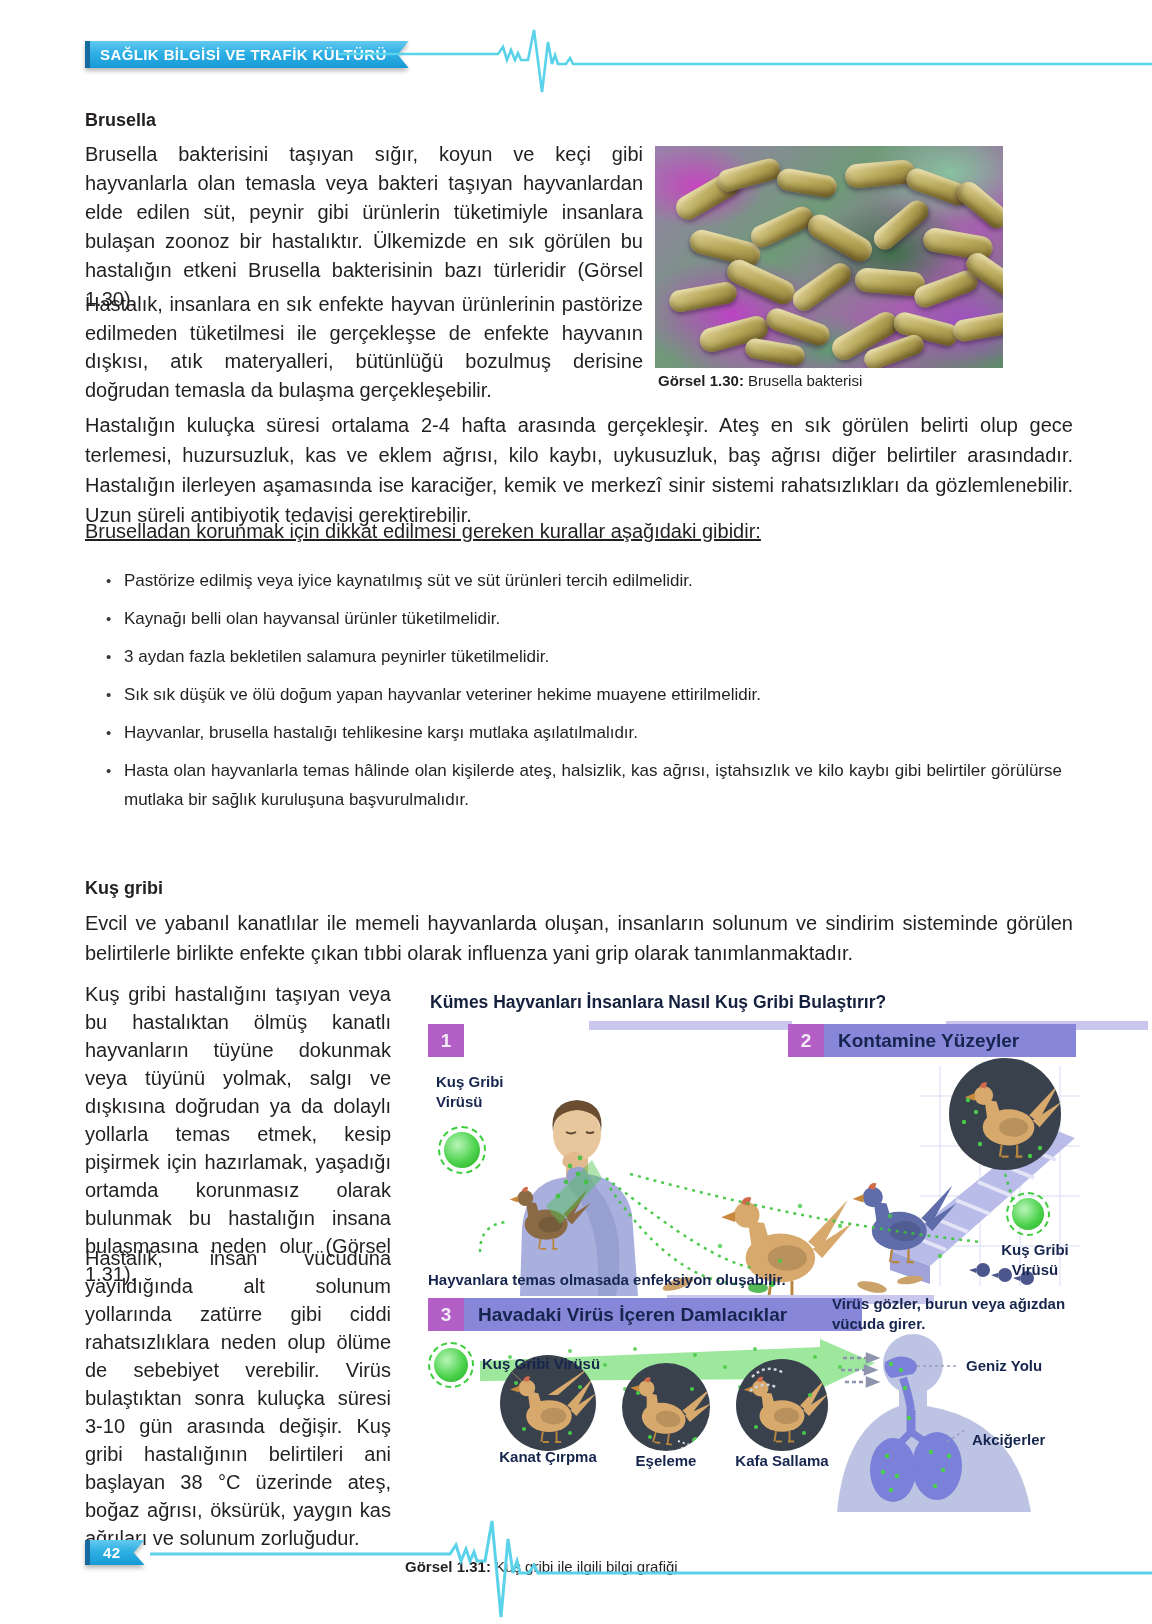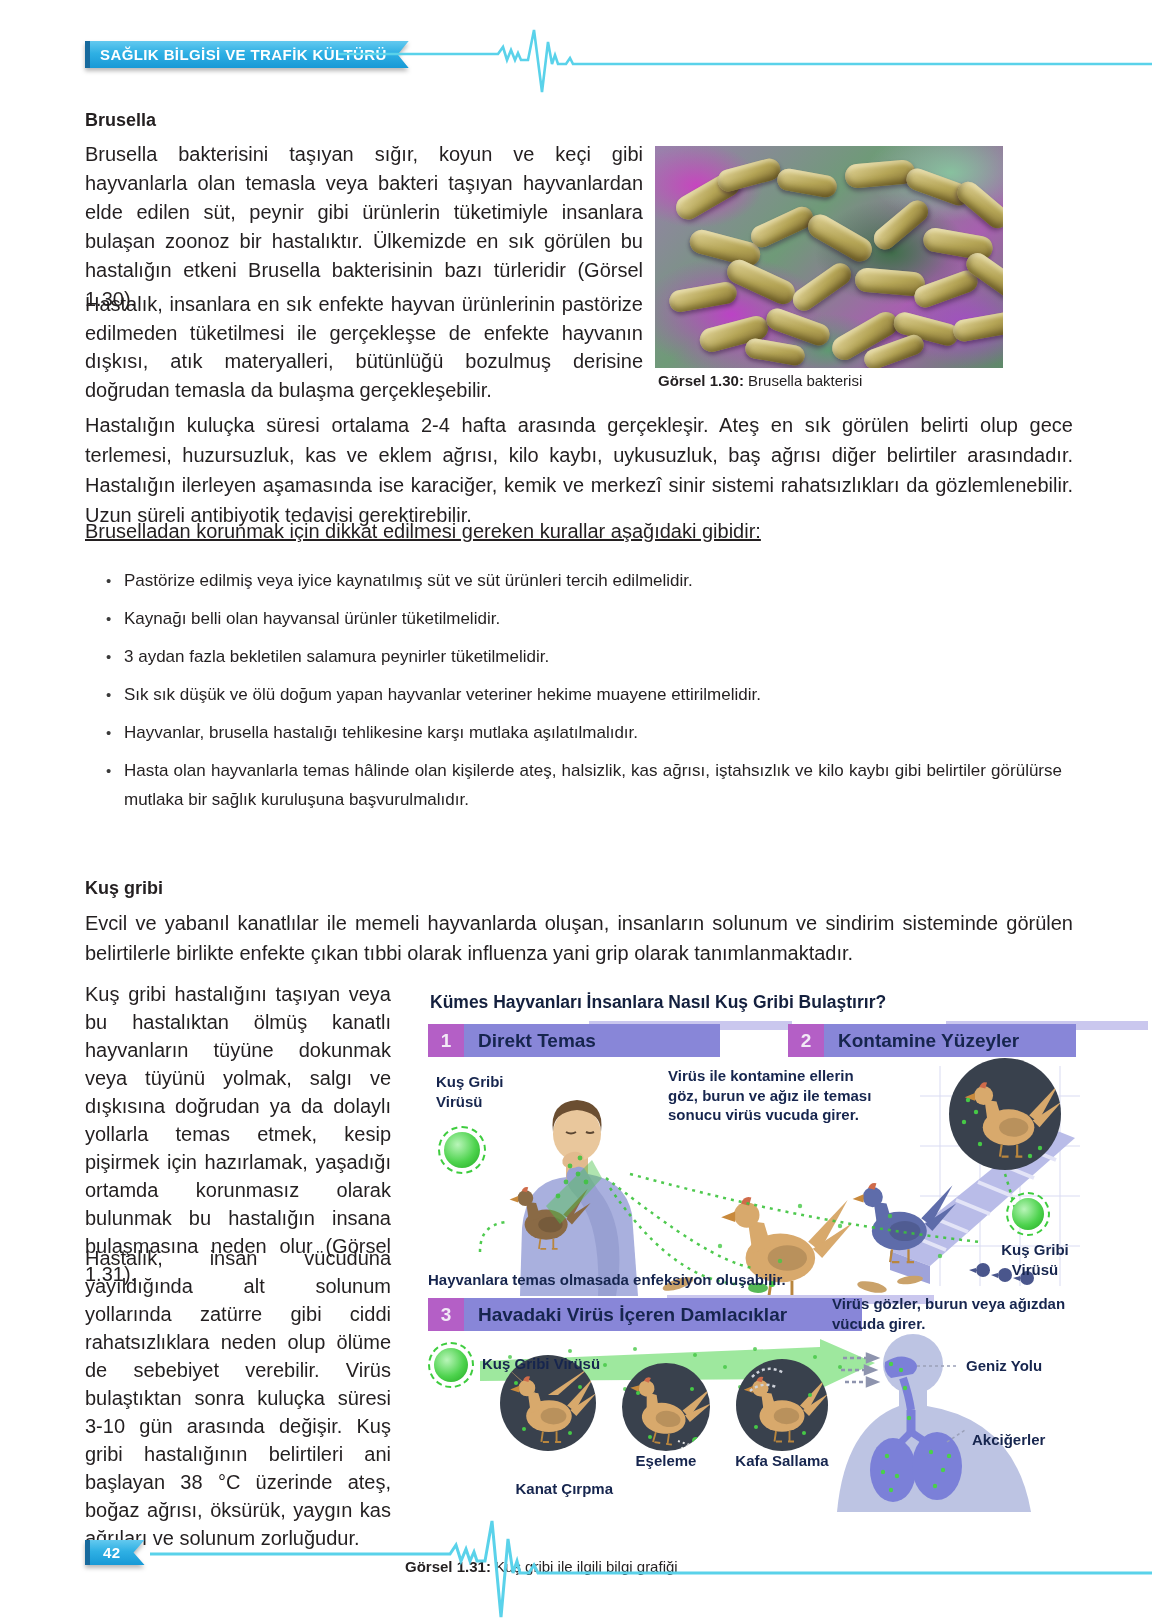--- a/index.html
+++ b/index.html
@@ -140,21 +140,20 @@
   <div class="abs h2" style="left:85px;top:878px;">Kuş gribi</div>
   <div class="abs para tight" style="left:85px;top:908px;width:988px;">Evcil ve yabanıl kanatlılar ile memeli hayvanlarda oluşan, insanların solunum ve sindirim sisteminde görülen belirtilerle birlikte enfekte çıkan tıbbi olarak influenza yani grip olarak tanımlanmaktadır.</div>
   <div class="abs para" style="left:85px;top:980px;width:306px;line-height:28px;">Kuş gribi hastalığını taşıyan veya bu hastalıktan ölmüş kanatlı hayvanların tüyüne dokunmak veya tüyünü yolmak, salgı ve dışkısına doğrudan ya da dolaylı yollarla temas etmek, kesip pişirmek için hazırlamak, yaşadığı ortamda korunmasız olarak bulunmak bu hastalığın insana bulaşmasına neden olur (Görsel 1.31).</div>
   <div class="abs para" style="left:85px;top:1244px;width:306px;line-height:28px;">Hastalık, insan vücuduna yayıldığında alt solunum yollarında zatürre gibi ciddi rahatsızlıklara neden olup ölüme de sebebiyet verebilir. Virüs bulaştıktan sonra kuluçka süresi 3-10 gün arasında değişir. Kuş gribi hastalığının belirtileri ani başlayan 38 °C üzerinde ateş, boğaz ağrısı, öksürük, yaygın kas ağrıları ve solunum zorluğudur.</div>
 
   <div class="ig-panel">
     <div class="ig-title" style="left:10px;top:40px;">Kümes Hayvanları İnsanlara Nasıl Kuş Gribi Bulaştırır?</div>
 
     <div class="ig-banner" style="left:8px;top:72px;width:292px;">
       <div class="num">1</div>
-      <div class="lbl">Direkt Temas</div>
     </div>
     <div class="ig-banner" style="left:368px;top:72px;width:288px;">
       <div class="num">2</div>
       <div class="lbl">Kontamine Yüzeyler</div>
     </div>
 
     <svg class="abs" style="left:0;top:104px;" width="662" height="240" viewBox="0 0 662 240">
 
       <g stroke="#d9dbf2" stroke-width="1">
         <path d="M520 10 V230 M560 10 V230 M600 10 V230 M640 10 V230 M500 40 H660 M500 90 H660 M500 140 H660 M500 190 H660"></path>
@@ -235,21 +234,20 @@
           <circle cx="420" cy="170" r="2.2"></circle>
           <circle cx="470" cy="160" r="2.2"></circle>
         <circle cx="300" cy="190" r="2.2"></circle>
           <circle cx="520" cy="200" r="2.2"></circle>
           <circle cx="360" cy="205" r="2.2"></circle>
       </g>
     </svg>
 
     <div class="ig-label" style="left:16px;top:120px;width:82px;">Kuş Gribi Virüsü</div>
     <div class="virus-ball" style="left:24px;top:180px;width:36px;height:36px;"></div>
-    <div class="ig-label" style="left:248px;top:114px;width:218px;">Virüs ile kontamine ellerin göz, burun ve ağız ile teması sonucu virüs vucuda girer.</div>
     <div class="virus-ball" style="left:592px;top:246px;width:32px;height:32px;"></div>
     <div class="ig-label" style="left:572px;top:288px;width:86px;text-align:center;">Kuş Gribi Virüsü</div>
     <div class="ig-label" style="left:8px;top:318px;width:420px;">Hayvanlara temas olmasada enfeksiyon oluşabilir.</div>
 
     <div class="ig-banner" style="left:8px;top:346px;width:434px;">
       <div class="num">3</div>
       <div class="lbl">Havadaki Virüs İçeren Damlacıklar</div>
     </div>
 
     <svg class="abs" style="left:0;top:385px;" width="470" height="135" viewBox="0 0 470 135">
@@ -314,21 +312,21 @@
             <circle cx="336" cy="90" r="2"></circle>
             <circle cx="390" cy="58" r="2"></circle>
             <circle cx="384" cy="96" r="2"></circle>
           </g>
       </g>
     </svg>
 
     <div class="virus-ball" style="left:14px;top:396px;width:34px;height:34px;"></div>
     <div class="ig-label" style="left:62px;top:402px;white-space:nowrap;">Kuş Gribi Virüsü</div>
 
-    <div class="behavior" style="left:63px;top:528px;text-align:right;">Kanat Çırpma</div>
+    <div class="behavior" style="left:63px;top:496px;">Kanat Çırpma</div>
     <div class="behavior" style="left:181px;top:500px;">Eşeleme</div>
     <div class="behavior" style="left:297px;top:500px;">Kafa Sallama</div>
 
     <svg class="abs" style="left:415px;top:372px;" width="247" height="188" viewBox="0 0 247 188">
       <circle cx="78" cy="40" r="30" fill="#bdc4e3"></circle>
       <rect x="64" y="62" width="28" height="22" fill="#bdc4e3"></rect>
       <path d="M2,188 Q10,102 64,82 L92,82 Q180,96 196,188 Z" fill="#bdc4e3"></path>
 
       <path d="M50,38 q16,-10 28,-2 q8,6 0,14 l-22,4 q-8,-6 -6,-16z" fill="#7b80d8"></path>
       <path d="M68,54 q6,18 8,32" stroke="#7b80d8" stroke-width="8" fill="none"></path>

